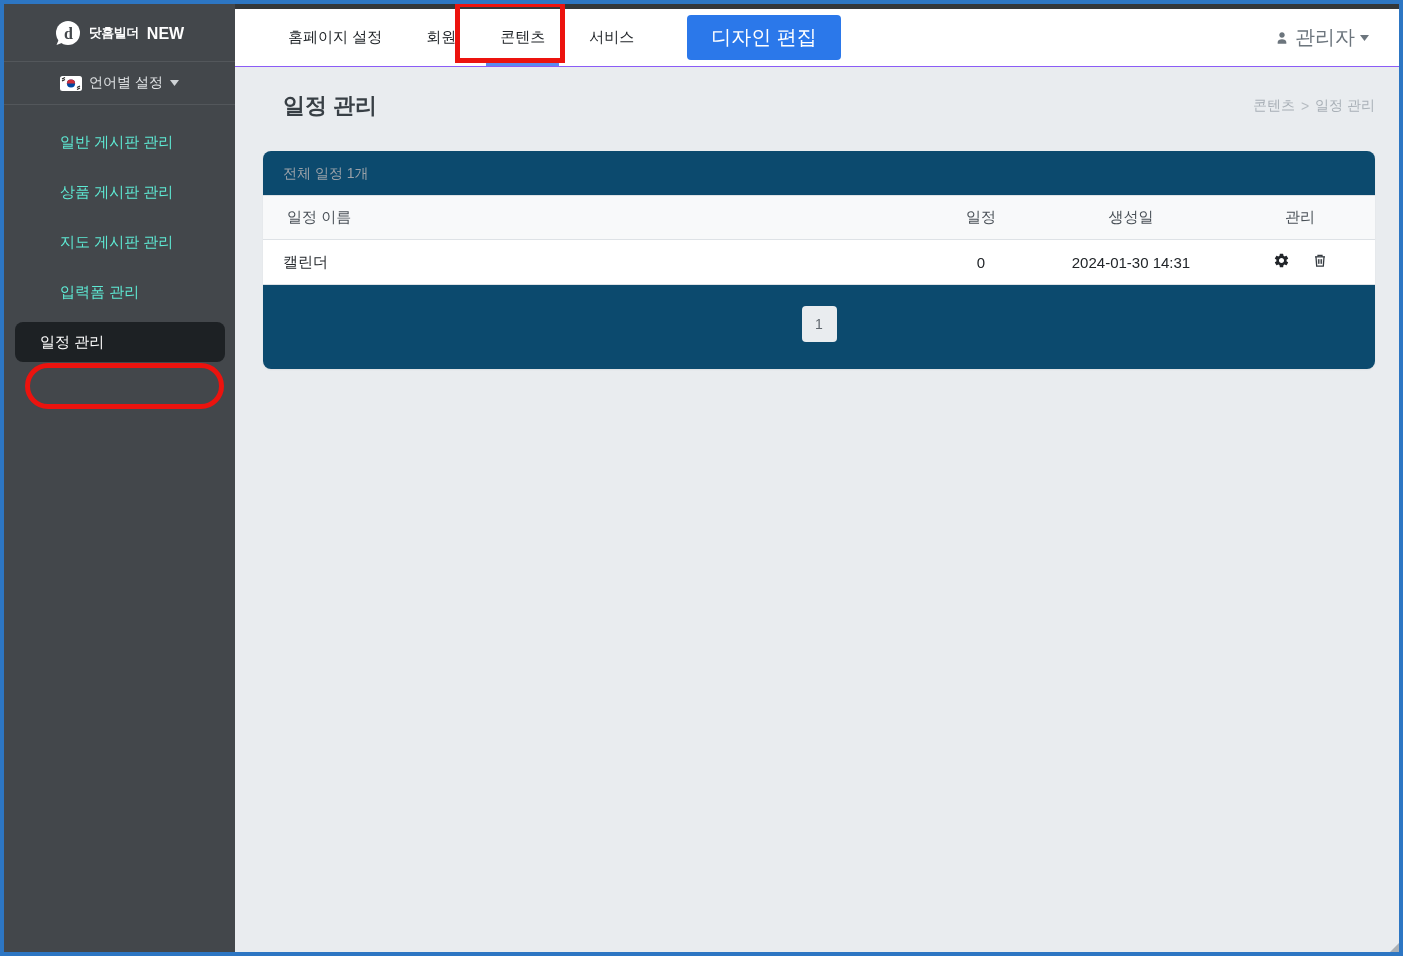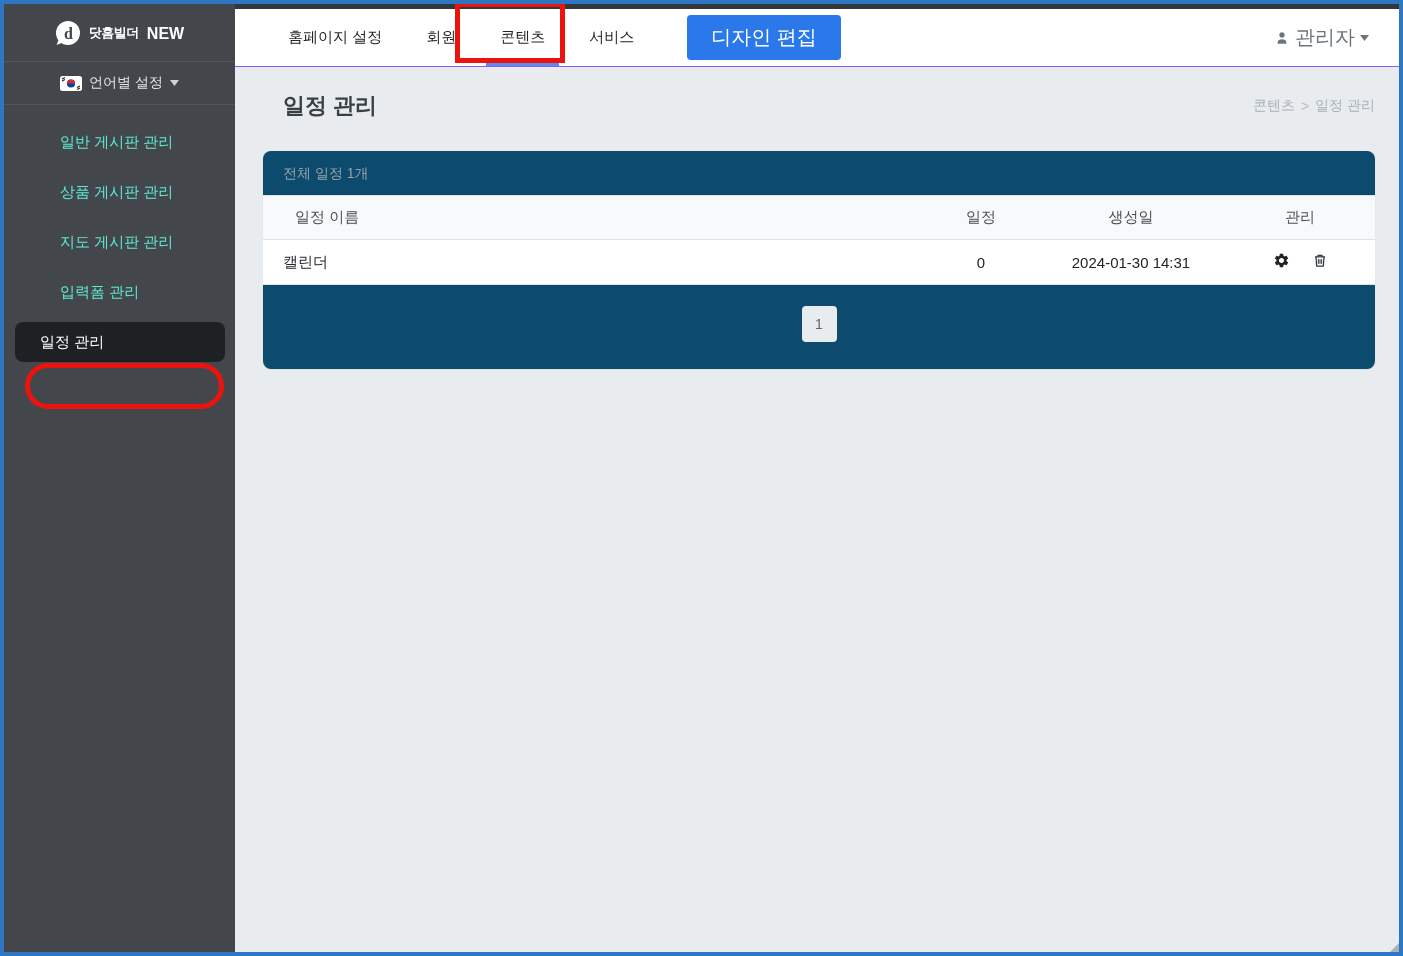--- a/index.html
+++ b/index.html
@@ -81,21 +81,21 @@
   .breadcrumb .sep { color:#b6bcc2; }
   .card {
     margin:30px 24px 0 28px; background:#0c4a6e; border-radius:8px;
     box-shadow:0 1px 2px rgba(0,0,0,.05);
     overflow:hidden;
   }
   .card-summary { padding:14px 20px 12px; font-size:14px; color:#9aa1a8; }
   table { width:100%; border-collapse:collapse; font-size:15px; }
   thead th {
     background:#f8f9fa; border-top:1px solid #dee2e6; border-bottom:1px solid #dee2e6;
-    padding:12px 32px; font-weight:500; color:#495057; text-align:center;
+    padding:12px 24px; font-weight:500; color:#495057; text-align:center;
   }
   thead th.col-name { text-align:left; }
   tbody td {
     padding:12px 20px; border-bottom:1px solid #dee2e6;
     color:#212529; text-align:center; background:#fff;
   }
   tbody td.col-name { text-align:left; }
   .actions { display:inline-flex; gap:22px; align-items:center; }
   .icon-btn { background:none; border:none; padding:0; cursor:pointer; line-height:0; }
   .pagination { display:flex; justify-content:center; padding:21px 0 27px; }

